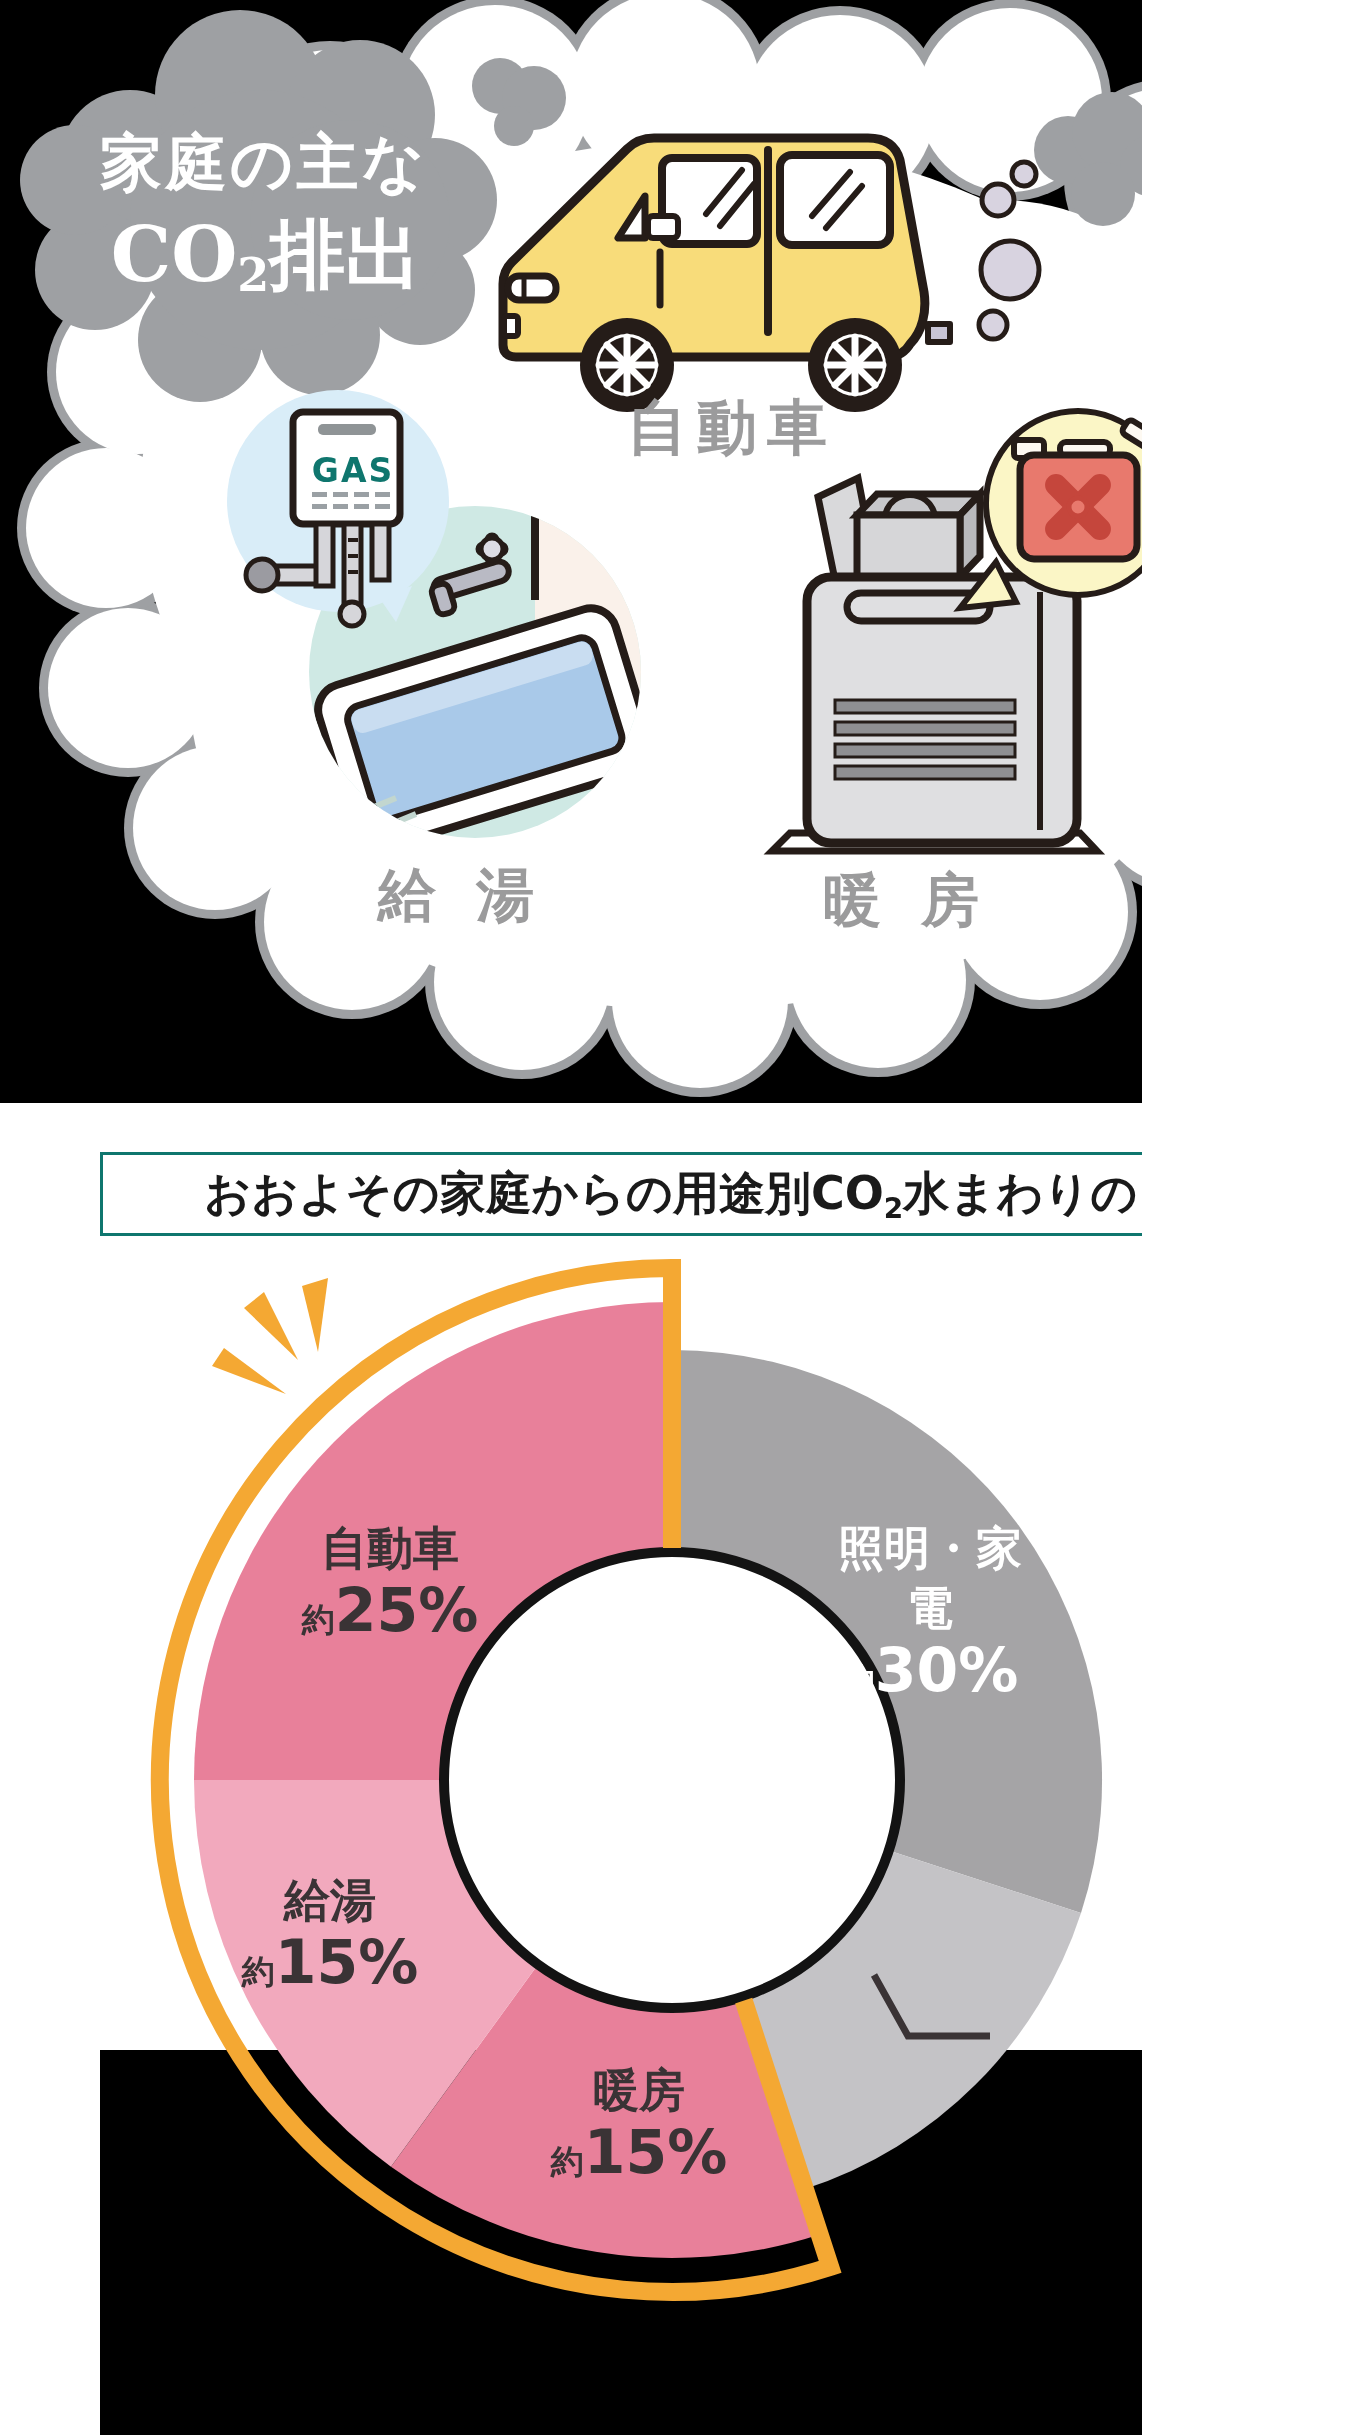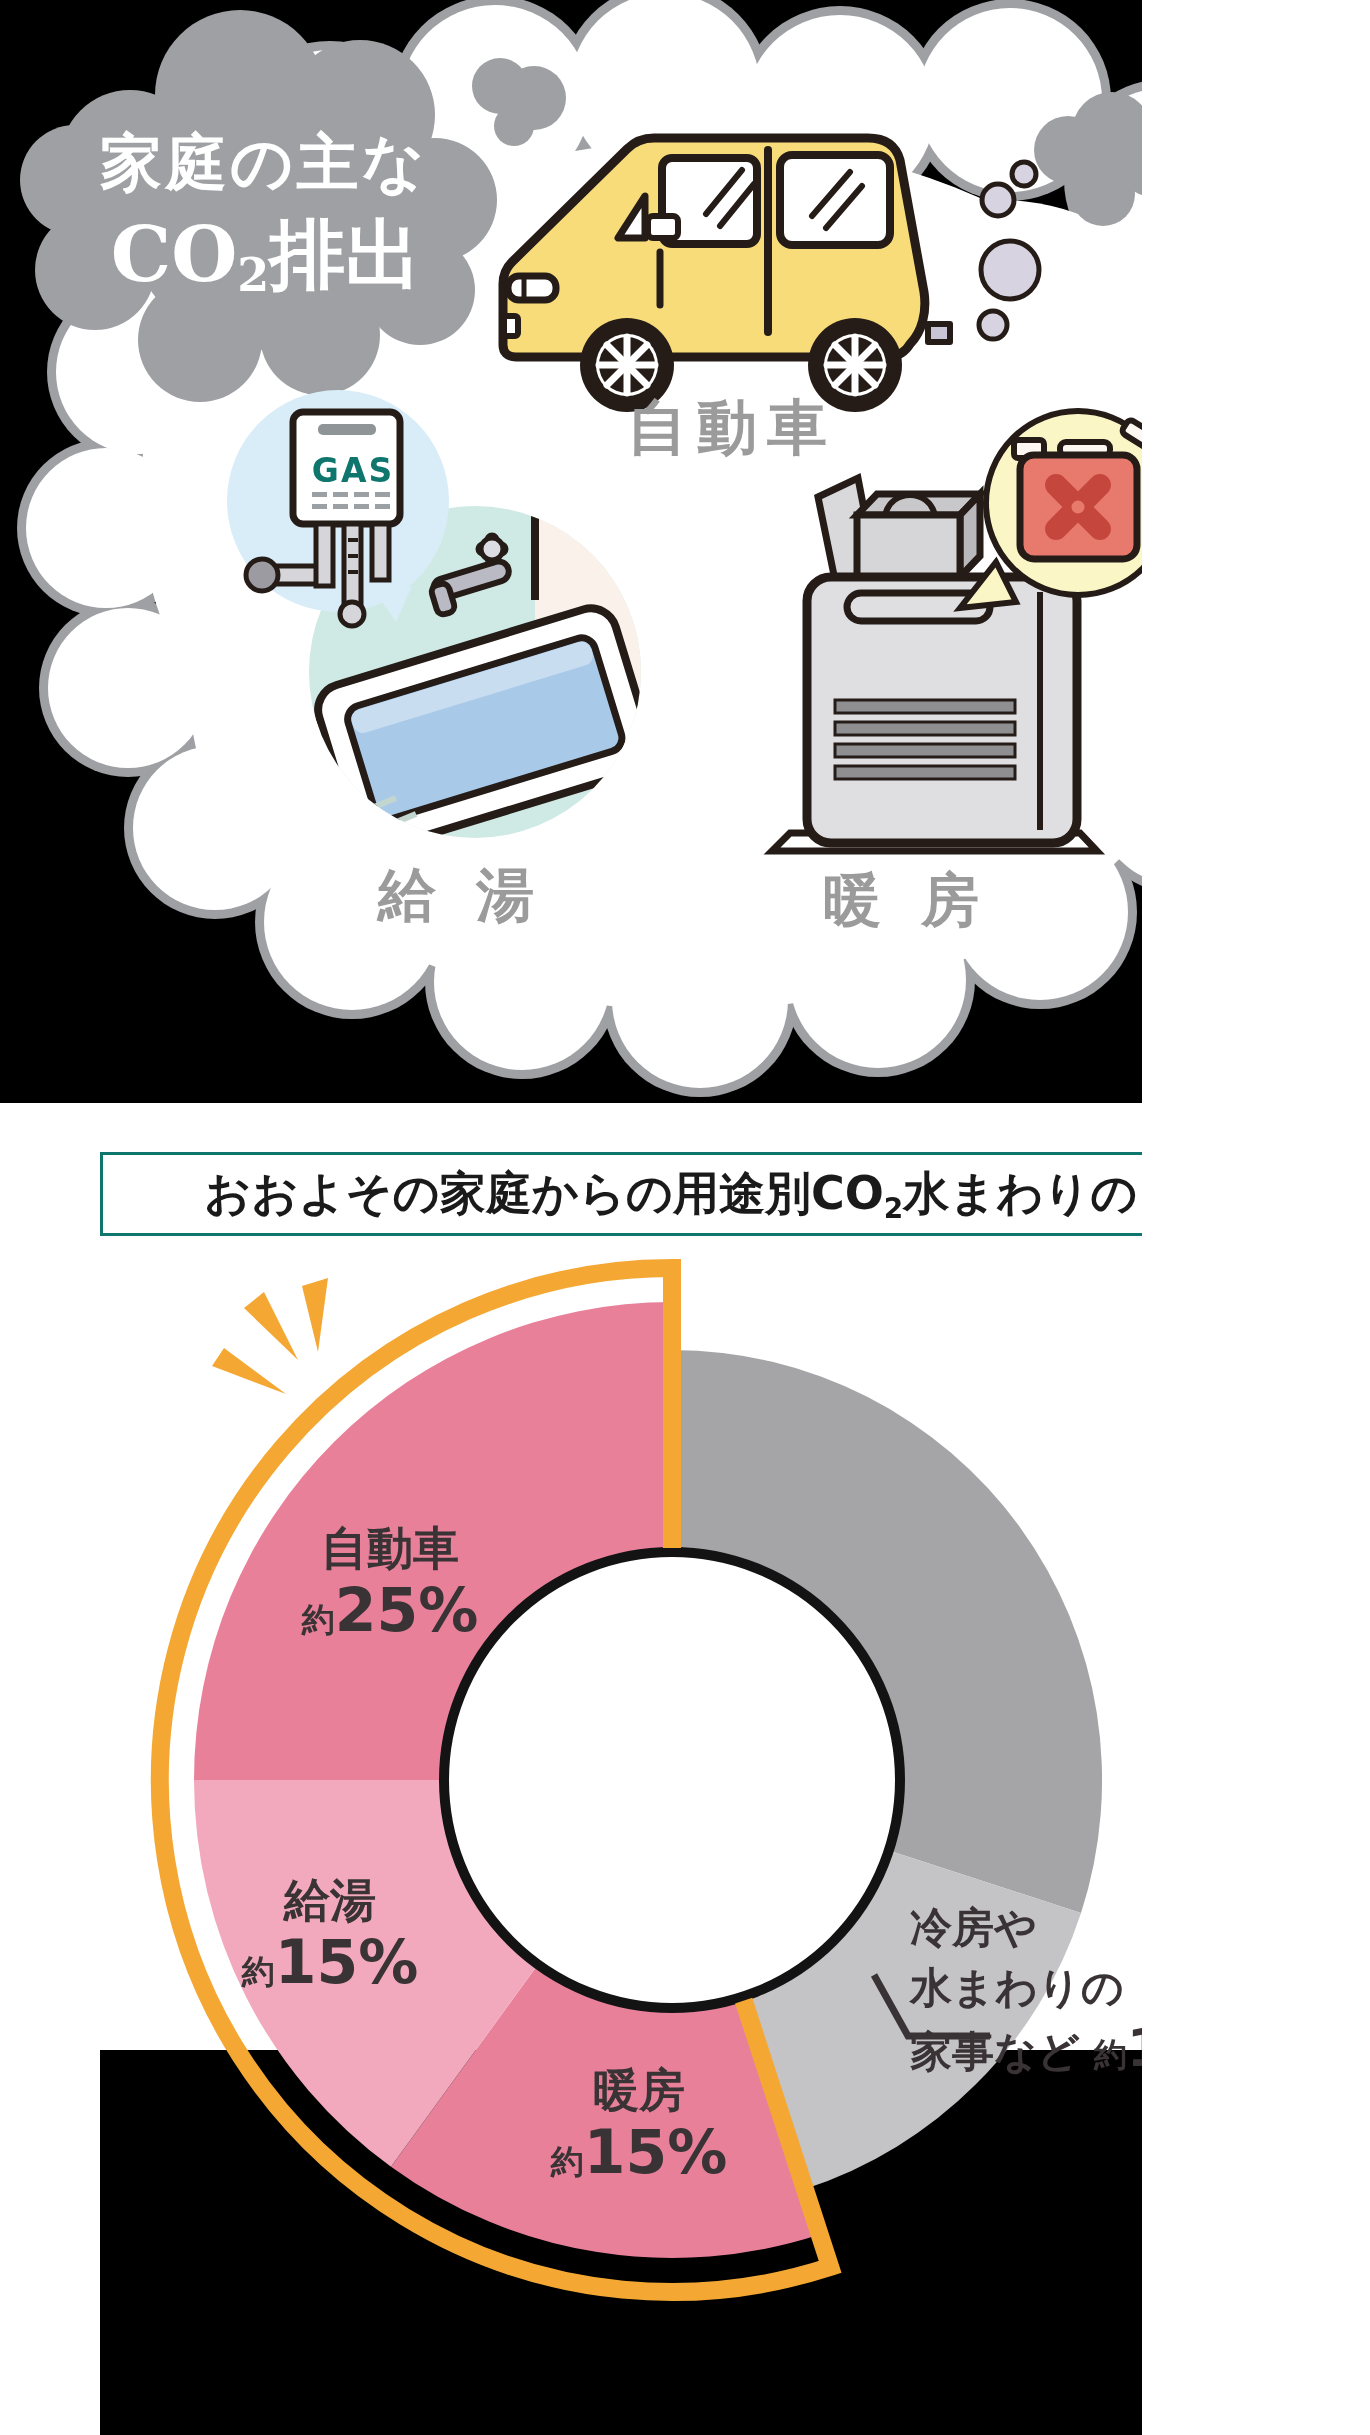--- a/index.html
+++ b/index.html
@@ -297,19 +297,18 @@
     <div class="sl-pct"><span class="approx">約</span><span class="pct">25%</span></div>
   </div>
   <div class="slice-lbl hw-lbl">
     <div class="sl-name">給湯</div>
     <div class="sl-pct"><span class="approx">約</span><span class="pct">15%</span></div>
   </div>
   <div class="slice-lbl heat-lbl">
     <div class="sl-name">暖房</div>
     <div class="sl-pct"><span class="approx">約</span><span class="pct">15%</span></div>
   </div>
-  <div class="cool-lbl">
-    <div>冷房や</div>
-    <div>水まわりの</div>
-    <div><span>家事など</span><span class="approx">約</span><span class="pct">15%</span></div>
+  <div class="slice-lbl light-lbl">
+    <div class="sl-name">照明・家電</div>
+    <div class="sl-pct"><span class="approx">約</span><span class="pct">30%</span></div>
   </div>
 
 </div>
 
 </body></html>

